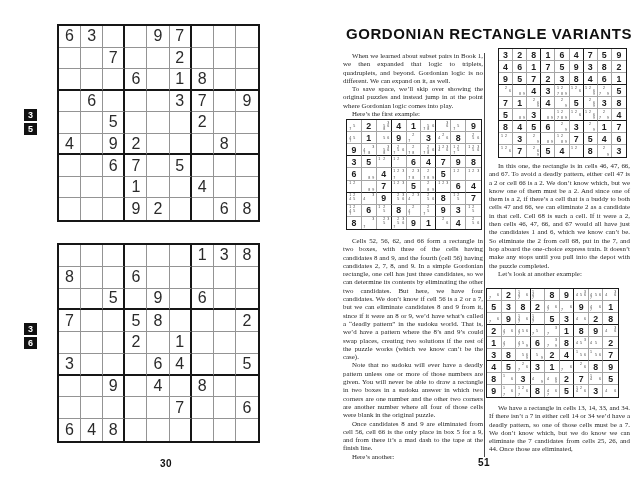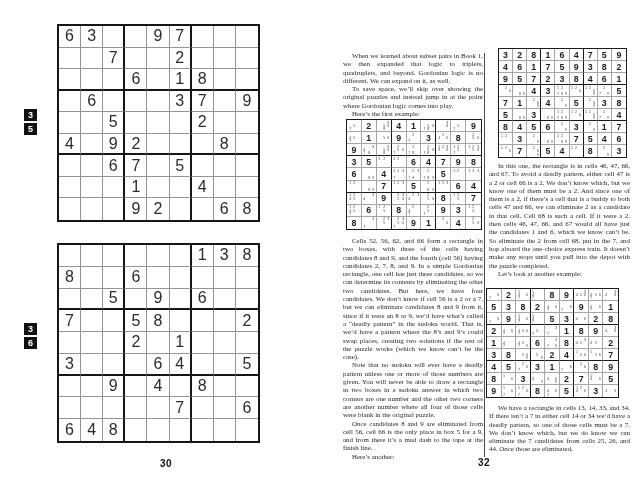--- a/index.html
+++ b/index.html
@@ -330,20 +330,21 @@
       <div class="cell cb"></div>
       <div class="cell cb"></div>
       <div class="cell bv cb"></div>
       <div class="cell cb"></div>
       <div class="cell cb"></div>
       <div class="cell cr cb"></div>
     </div>
 
   <div class="pagenum" style="left:140px;top:458px;">30</div>
 
+  <div id="title">GORDONIAN RECTANGLE VARIANTS</div>
   <div id="col-rule"></div>
 
   <div class="col" style="left:343px;top:52px;width:140px;">
     <p>When we learned about subset pairs in Book 1, we then expanded that logic to triplets, quadruplets, and beyond. Gordonian logic is no different. We can expand on it, as well.</p>
     <p>To save space, we’ll skip over showing the original puzzles and instead jump in at the point where Gordonian logic comes into play.</p>
     <p>Here’s the first example:</p>
   </div>
 
   <div class="sgrid small" style="left:346px;top:119px;width:136px;height:111px;">
       <div class="cell">
@@ -1532,14 +1533,14 @@
           <span style="left: 0%; top: 33.3%;">4</span>
           <span style="left: 66.6%; top: 33.3%;">6</span>
         </div>
       </div>
     </div>
 
   <div class="col" style="left:489px;top:404px;width:141px;">
     <p>We have a rectangle in cells 13, 14, 33, and 34. If there isn’t a 7 in either cell 14 or 34 we’d have a deadly pattern, so one of those cells must be a 7. We don’t know which, but we do know we can eliminate the 7 candidates from cells 25, 26, and 44. Once those are eliminated,</p>
   </div>
 
-  <div class="pagenum" style="left:458px;top:457px;">32</div>
+  <div class="pagenum" style="left:458px;top:457px;">51</div>
 </div>
 
 </body></html>

